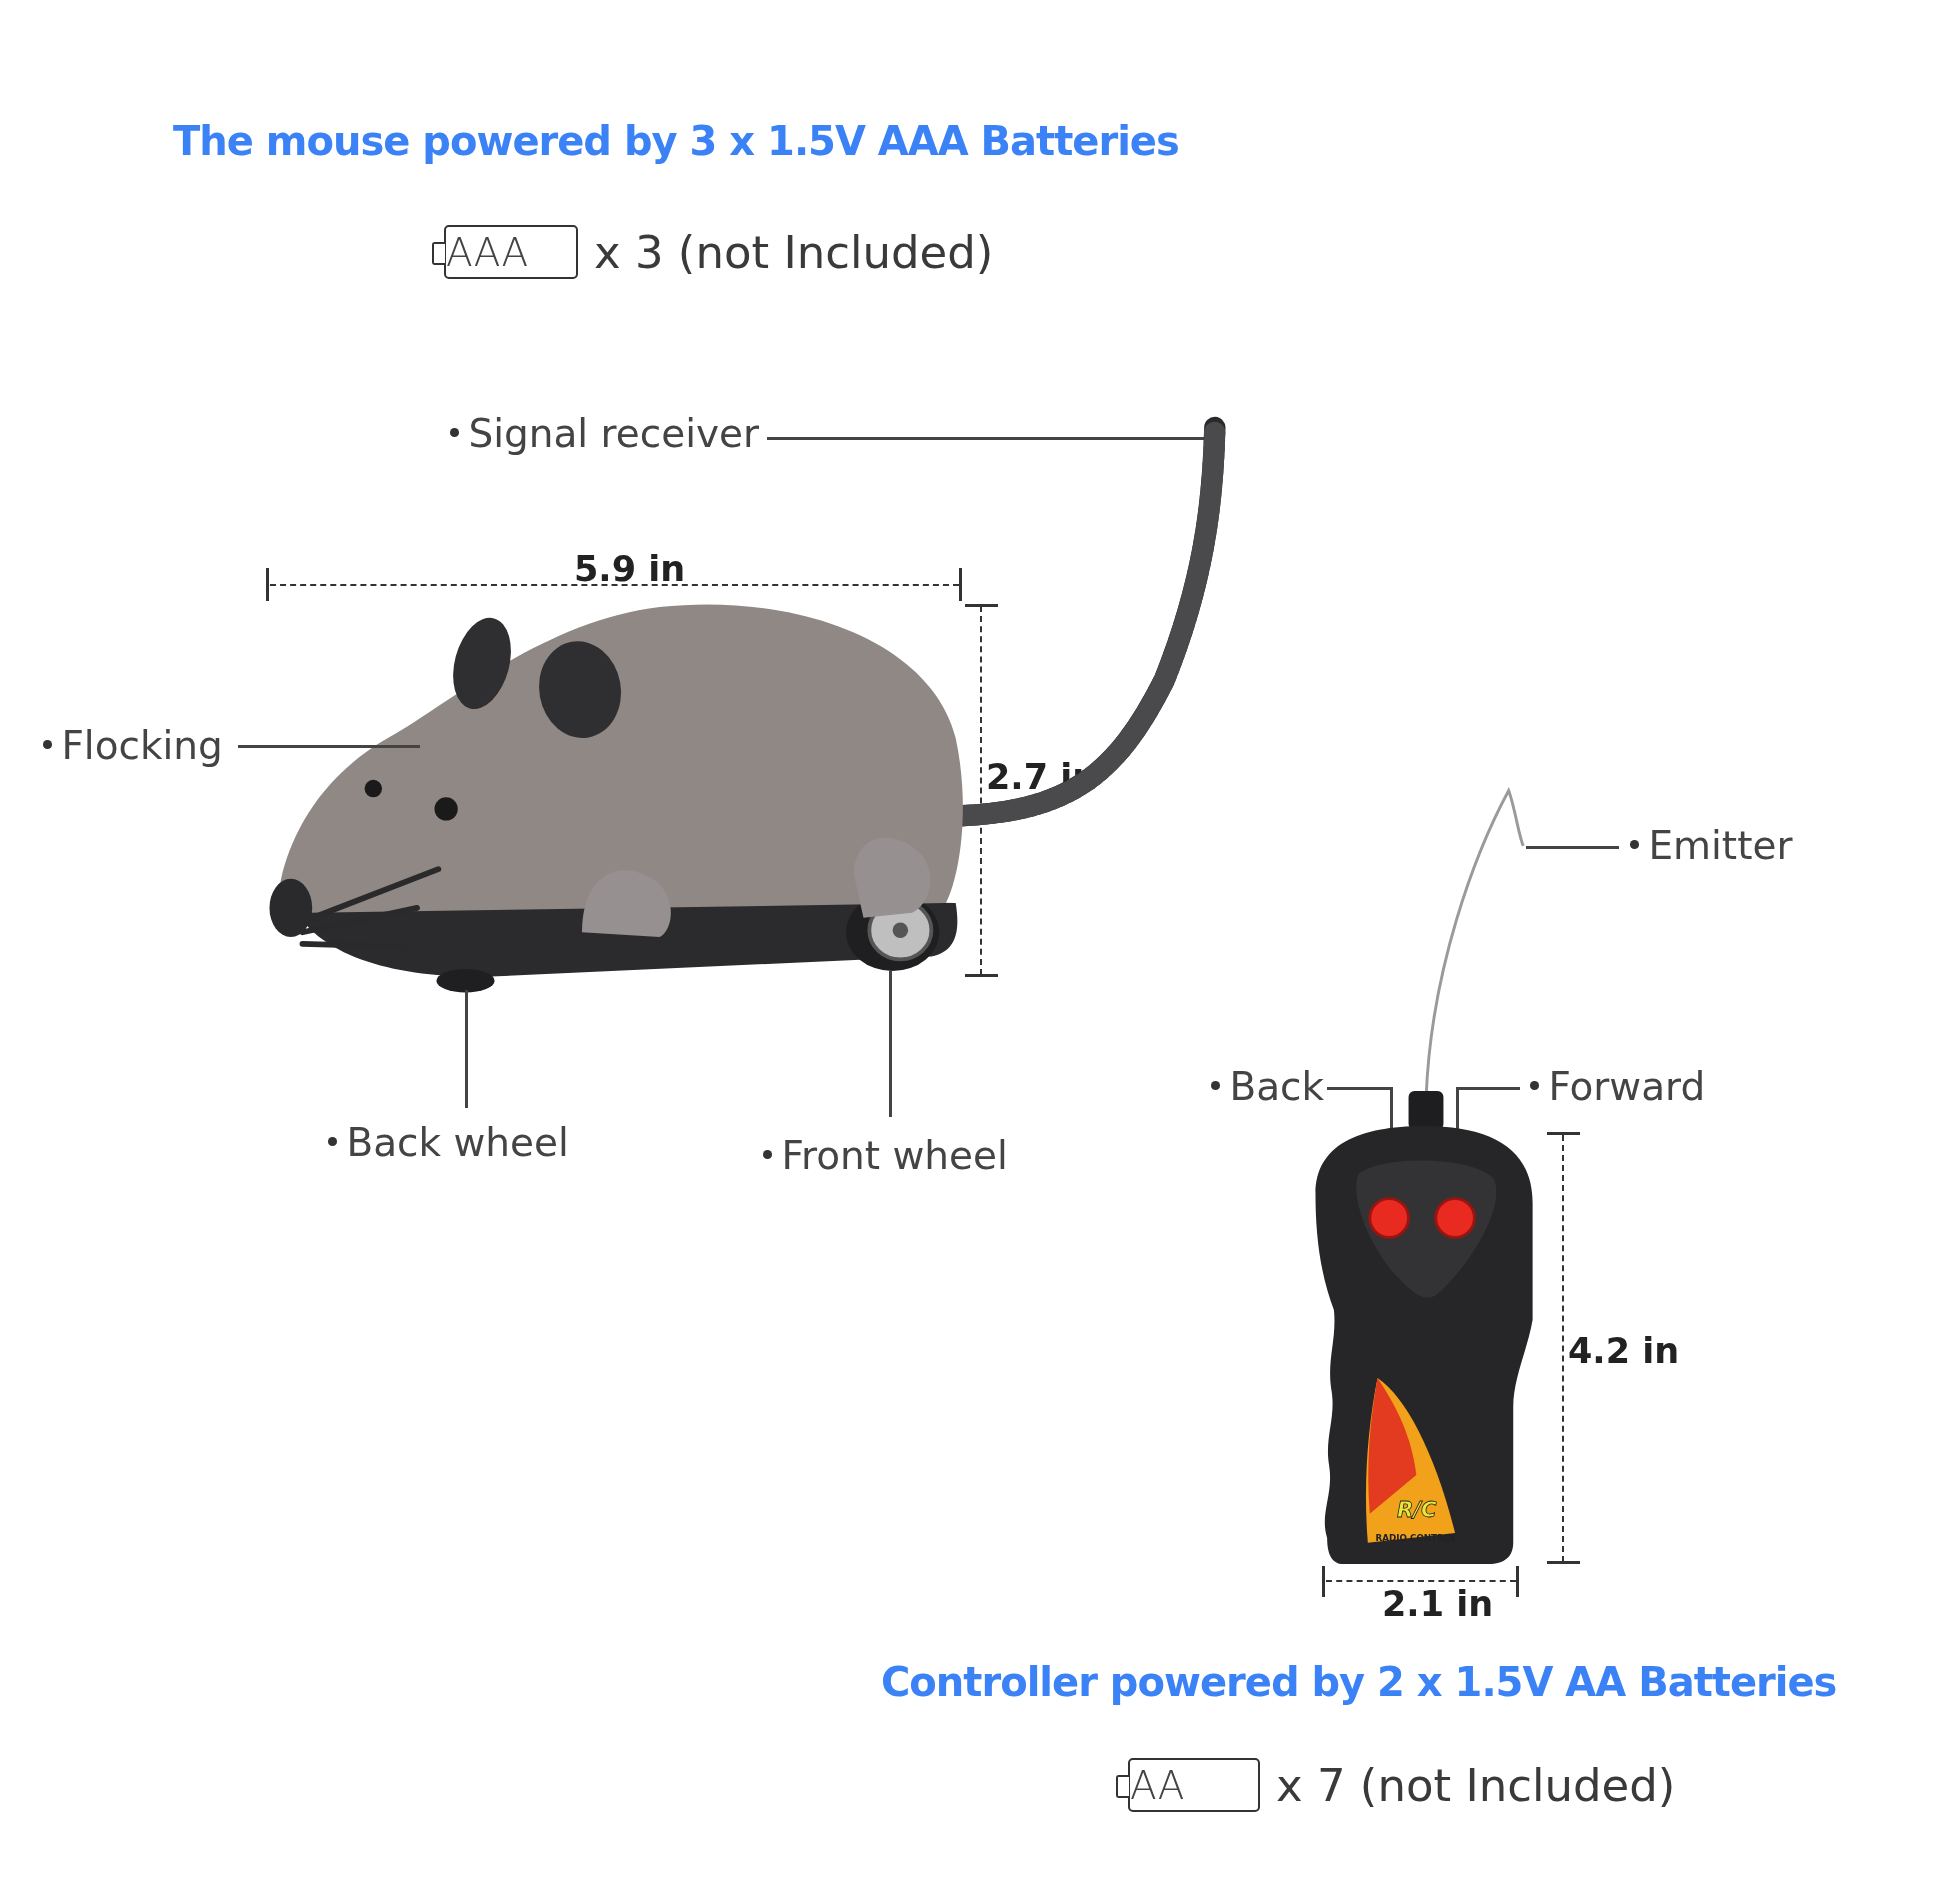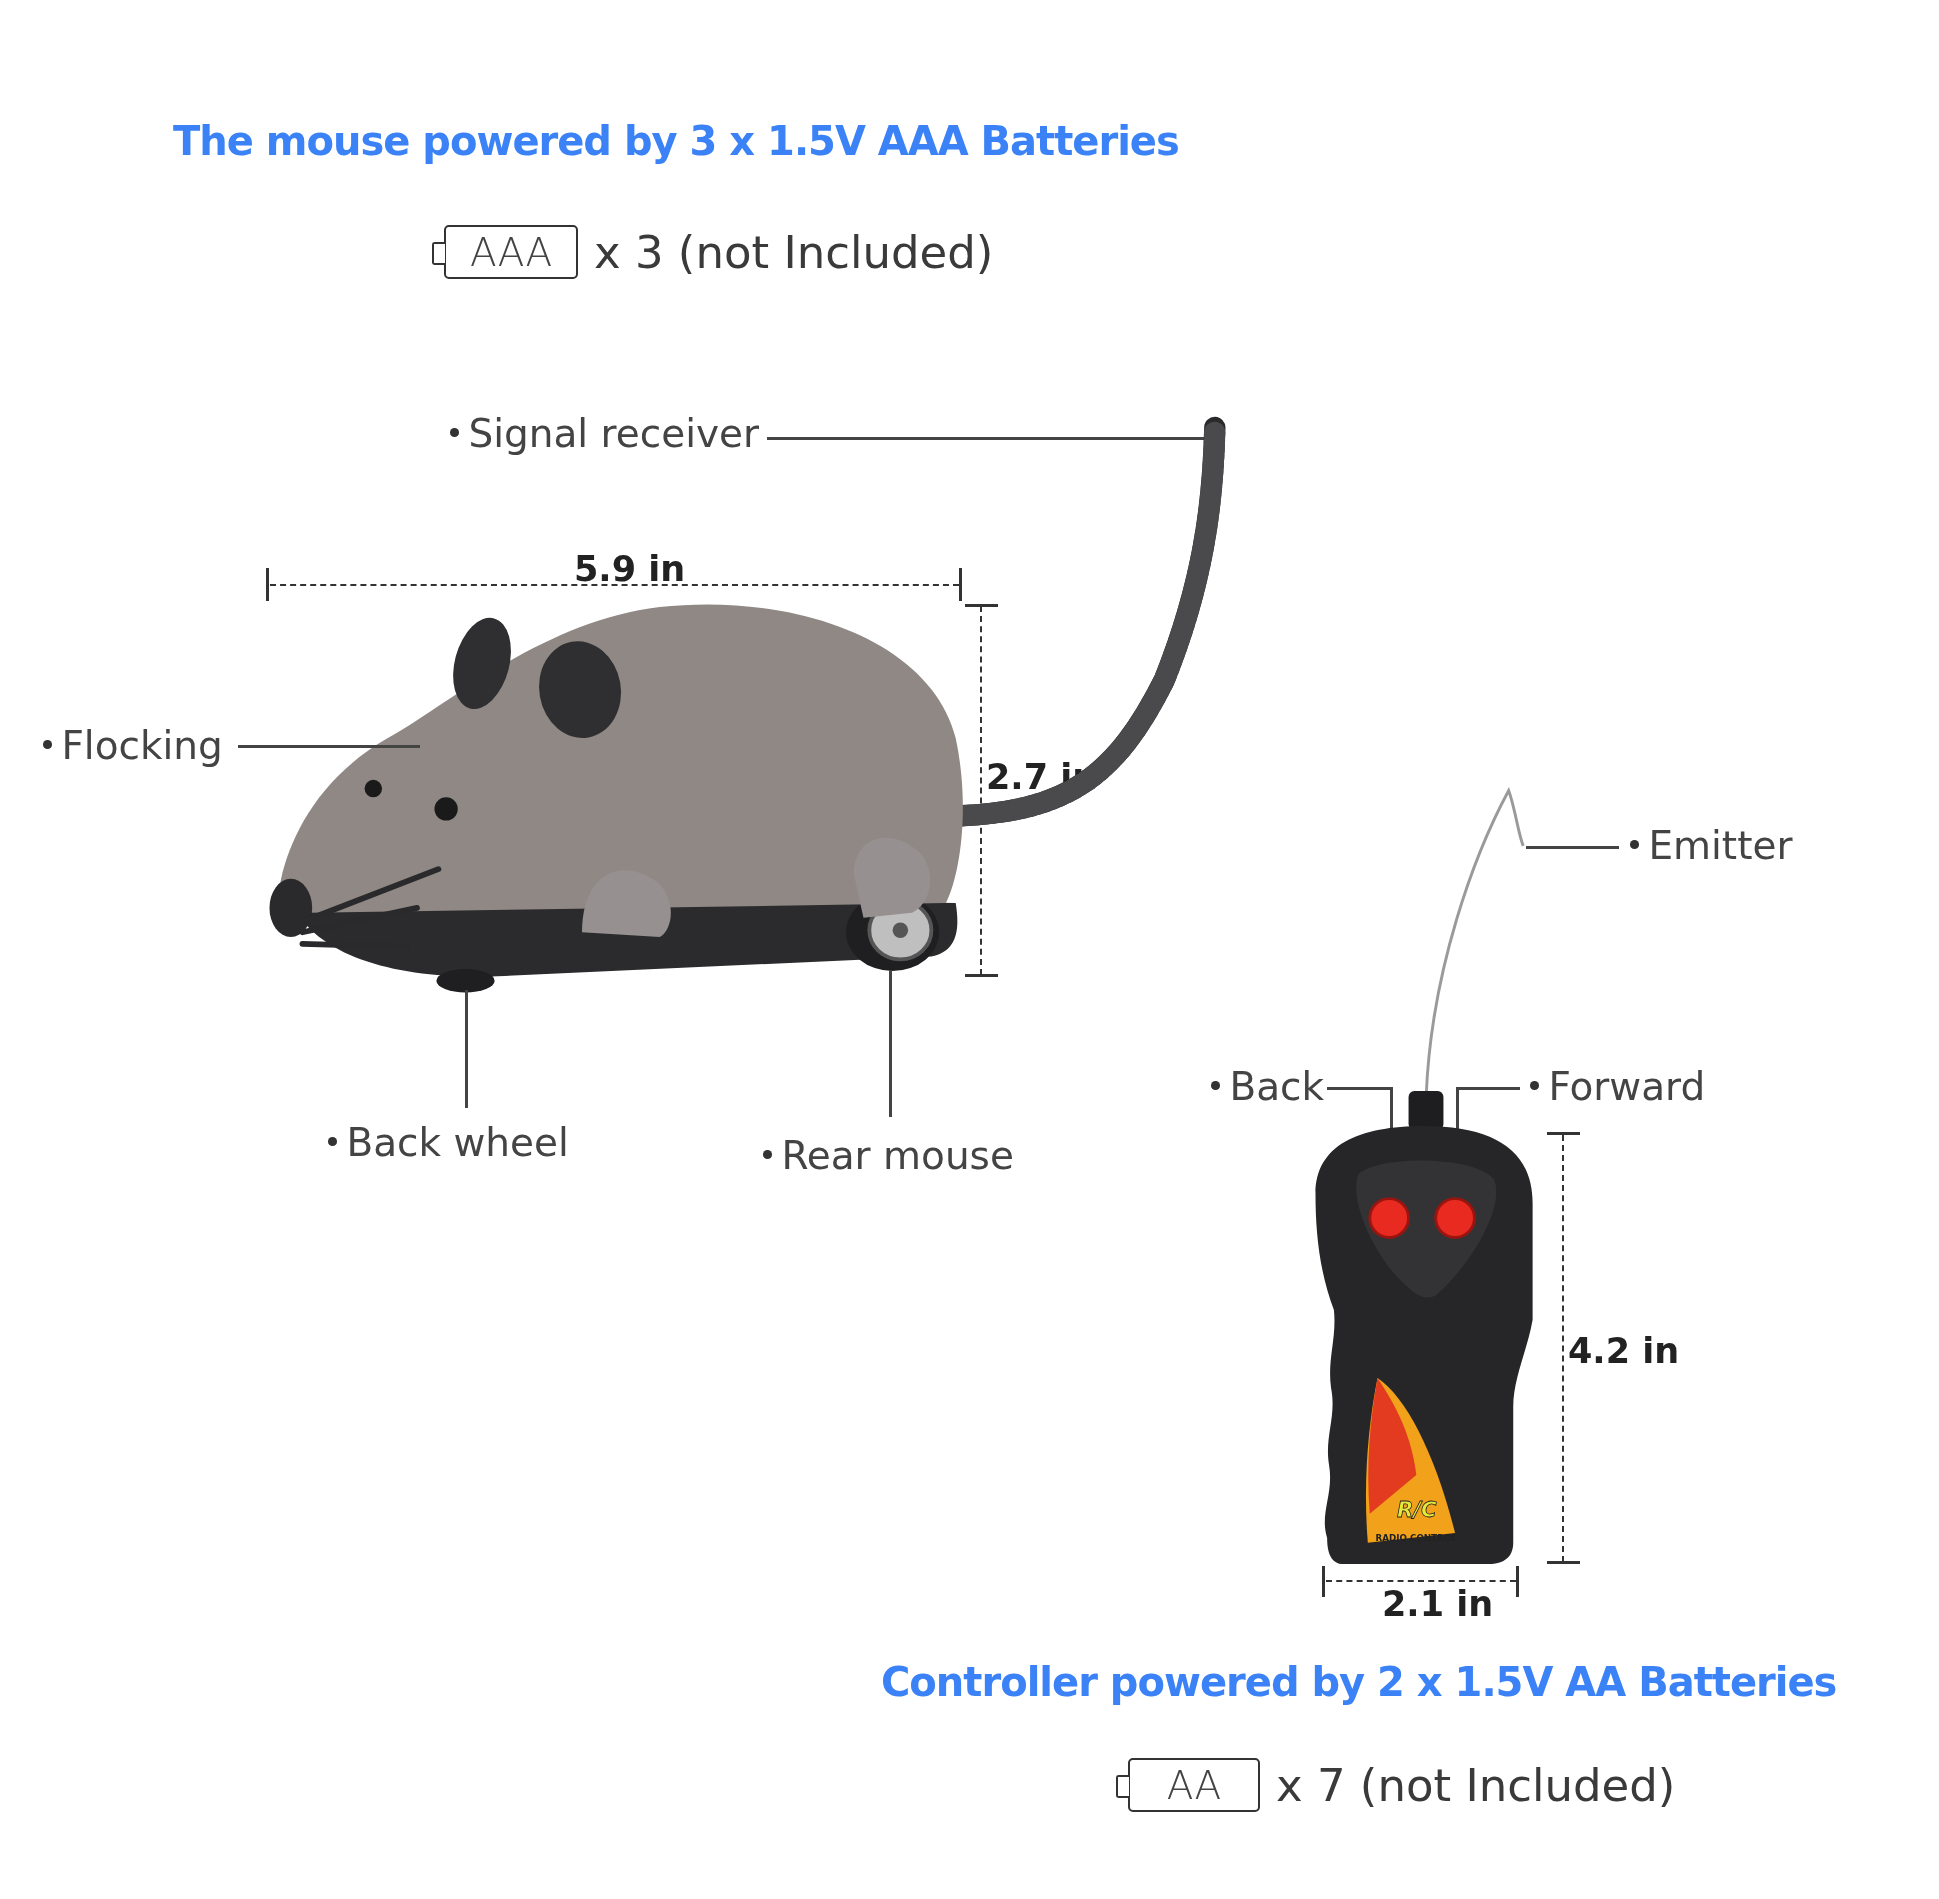--- a/index.html
+++ b/index.html
@@ -2,21 +2,21 @@
 <html><head>
   <meta charset="utf-8">
   <style>
     html, body { margin: 0; padding: 0; background: #ffffff; }
     body { width: 1940px; height: 1900px; position: relative; overflow: hidden;
            font-family: "DejaVu Sans", "Liberation Sans", sans-serif; color: #333333; }
     .abs { position: absolute; }
     .heading { font-size: 40px; font-weight: bold; color: #3b82f6; letter-spacing: -1px; white-space: nowrap; }
     .battery-row { display: flex; align-items: center; white-space: nowrap; }
     .battery { position: relative; height: 54px; border: 2.9px solid #333; border-radius: 4.9px;
-               display: flex; align-items: center; justify-content: center; box-sizing: border-box;
+               display: flex; align-items: center; justify-content: flex-start; box-sizing: border-box;
                font-size: 39px; color: #444; font-weight: 300; }
     .battery .nub { position: absolute; left: -13.6px; top: 14.6px; width: 10.7px; height: 19.4px;
                     border: 2.9px solid #333; border-right: none; border-radius: 2.9px 0 0 2.9px; background:#fff; }
     .battery-text { font-size: 45px; color: #3a3a3a; margin-left: 16px; }
     .label { font-size: 39px; color: #444; white-space: nowrap; }
     .label .dot { display: inline-block; width: 8.7px; height: 8.7px; background: #333; border-radius: 50%;
                   vertical-align: middle; margin-right: 9.7px; position: relative; top: -3.9px; }
     .line-h { position: absolute; height: 2.9px; background: #444; }
     .line-v { position: absolute; width: 2.9px; background: #444; }
     .dim-text { font-size: 35px; font-weight: bold; color: #222; white-space: nowrap; }
@@ -87,21 +87,21 @@
 </div>
 <div class="line-h" style="left:238px; top:745px; width:182px;"></div>
 
 <div class="line-v" style="left:465px; top:990px; height:118px;"></div>
 <div class="abs label" style="left:328px; top:1120px;">
   <span class="dot"></span><span>Back wheel</span>
 </div>
 
 <div class="line-v" style="left:889px; top:970px; height:147px;"></div>
 <div class="abs label" style="left:763px; top:1133px;">
-  <span class="dot"></span><span>Rear mouse</span>
+  <span class="dot"></span><span>Front wheel</span>
 </div>
 
 <svg class="abs" style="left:1397px; top:776px;" width="136" height="330" viewBox="1440 800 140 340">
   <path d="M1470,1130 C1475,1000 1520,880 1555,815 C1562,835 1565,860 1570,872" fill="none" stroke="#9a9a9a" stroke-width="3"></path>
 </svg>
 
 <div class="line-h" style="left:1526px; top:846px; width:93px;"></div>
 <div class="abs label" style="left:1630px; top:823px;">
   <span class="dot"></span><span>Emitter</span>
 </div>

